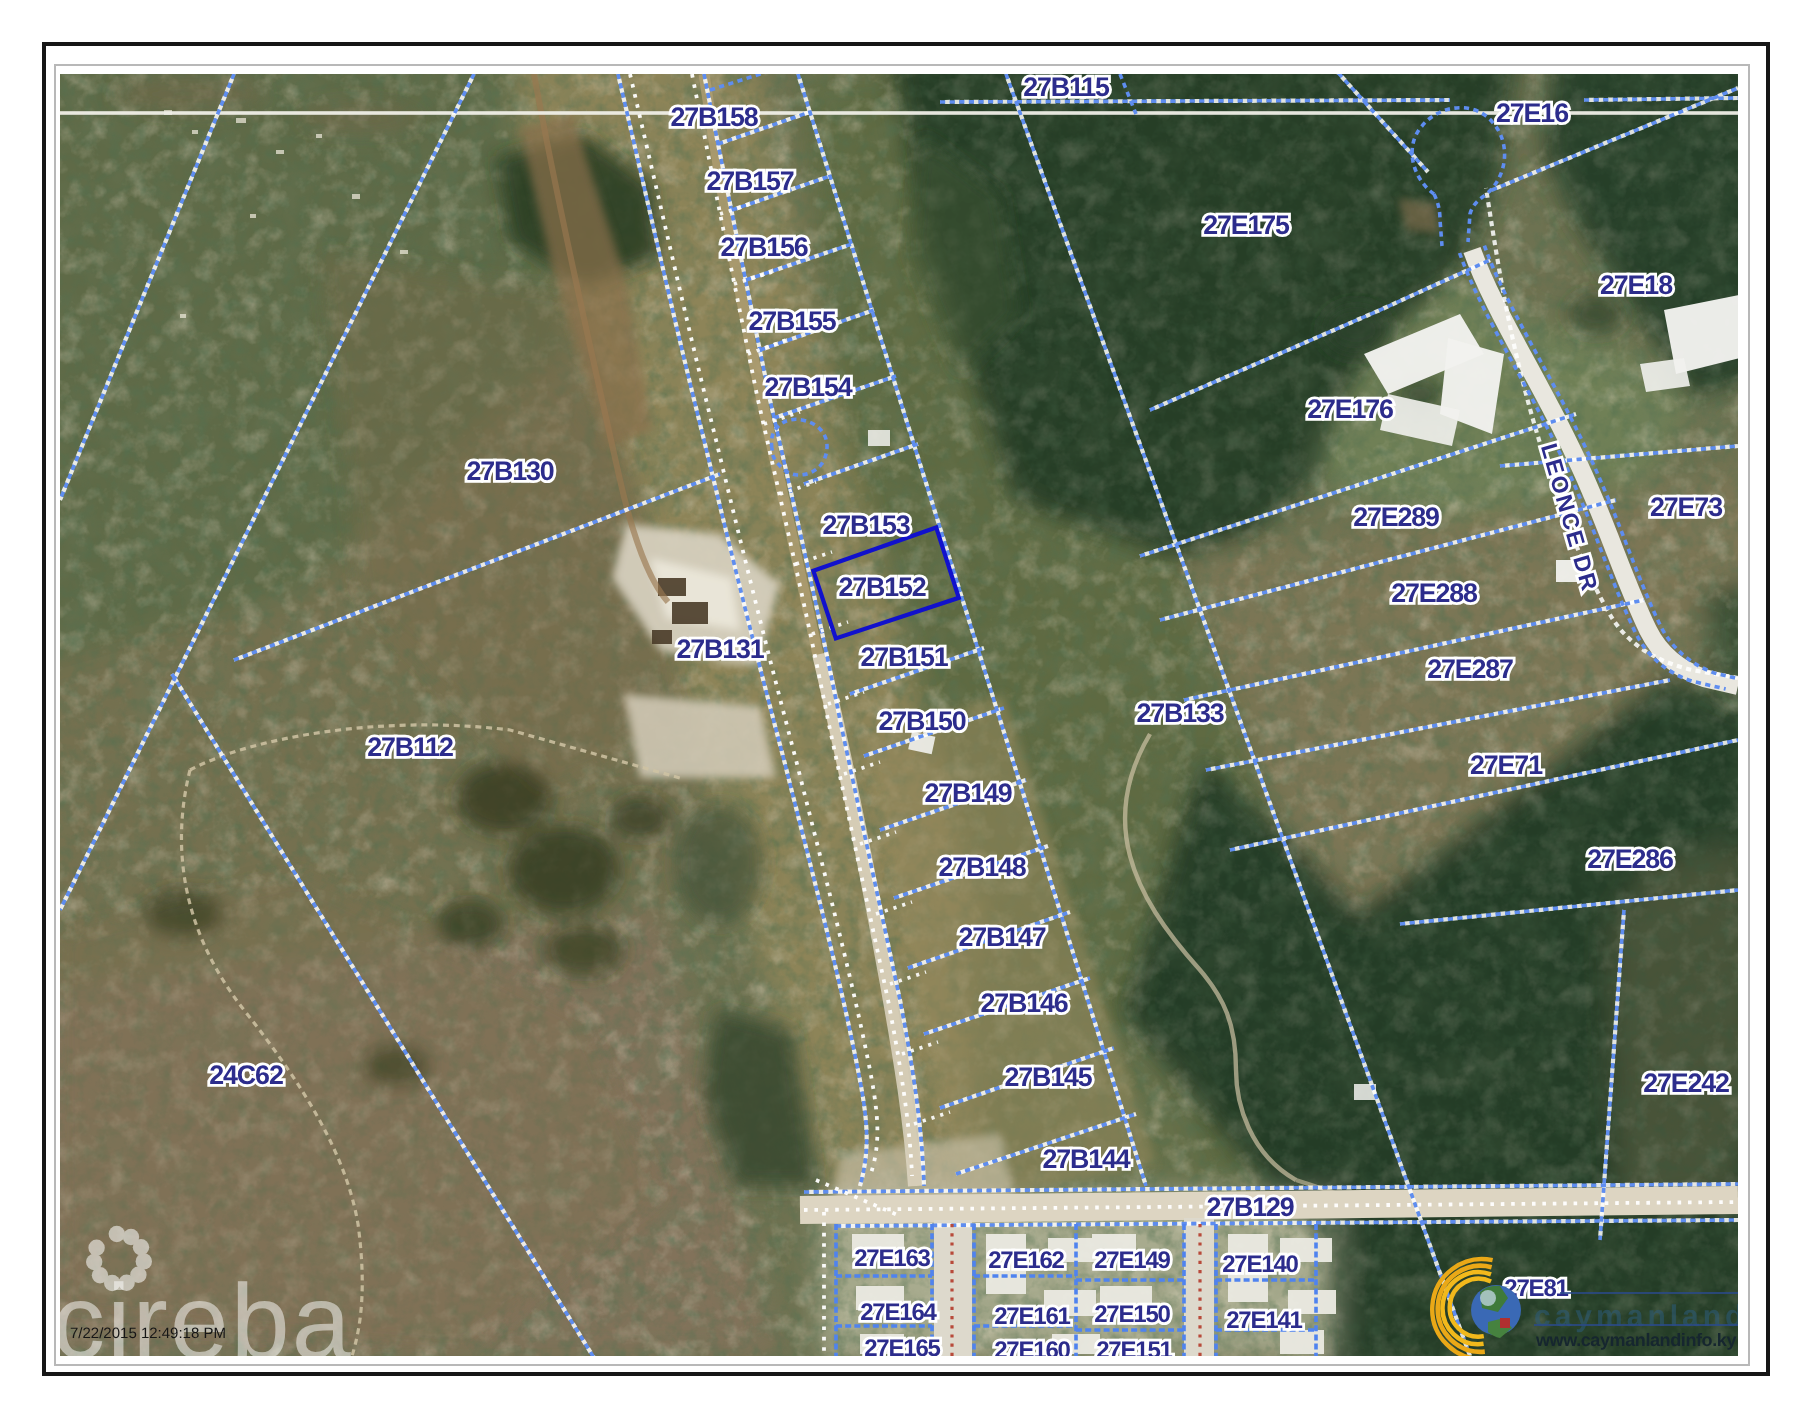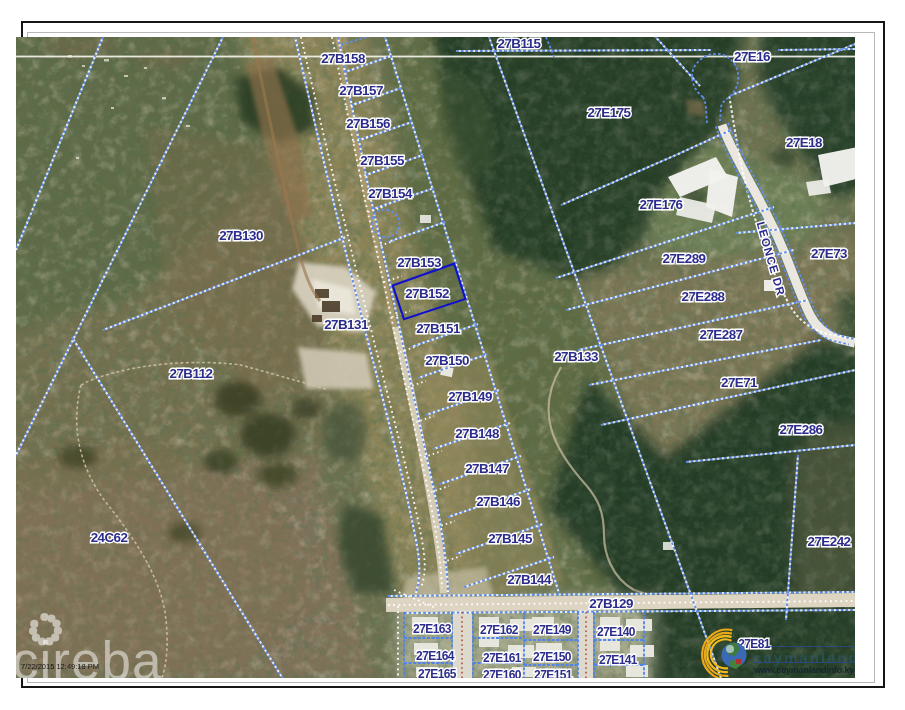--- a/index.html
+++ b/index.html
@@ -1,18 +1,18 @@
 <!DOCTYPE html>
 <html><head>
 <meta charset="utf-8">
 <style>
 html,body{margin:0;padding:0;width:905px;height:710px;background:#ffffff;font-family:"Liberation Sans",sans-serif;overflow:hidden}
 #frame{position:absolute;left:21px;top:21px;width:864px;height:667px;border:2px solid #161616;box-sizing:border-box;background:#fff}
 #mat{position:absolute;left:27px;top:32px;width:848px;height:651px;border:1px solid #b8b8b8;box-sizing:border-box}
-#photo{position:absolute;left:16px;top:37px;width:839px;height:641px;overflow:hidden}
+#photo{position:absolute;left:30px;top:37px;width:839px;height:641px;overflow:hidden}
 text.lb{font-family:"Liberation Sans",sans-serif;font-weight:bold;font-size:13.4px;fill:#2c2c8c;stroke:#ffffff;stroke-width:2.8px;paint-order:stroke;letter-spacing:-0.55px}
 text.lbs{font-family:"Liberation Sans",sans-serif;font-weight:bold;font-size:12px;fill:#2c2c8c;stroke:#ffffff;stroke-width:2.8px;paint-order:stroke;letter-spacing:-0.6px}
 </style>
 </head>
 <body>
 
 <div id="frame"></div>
 
 <div id="mat"></div>
 

